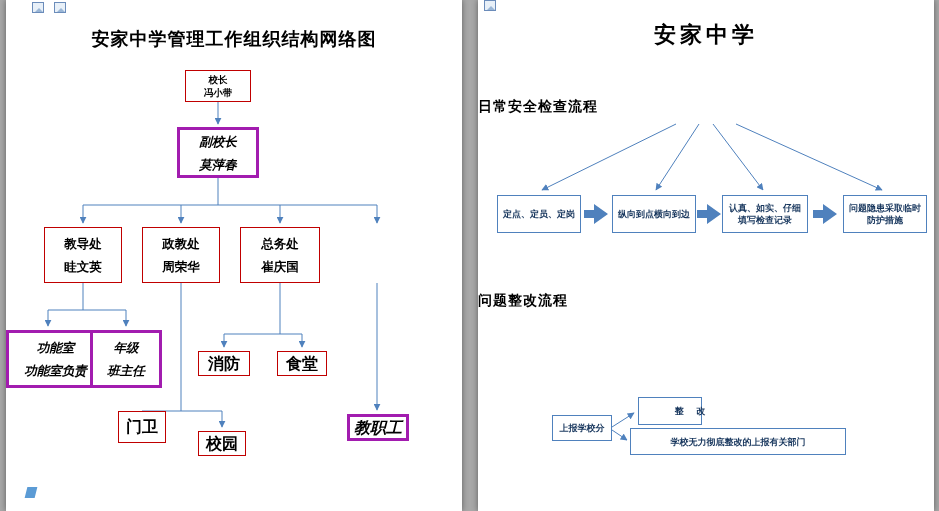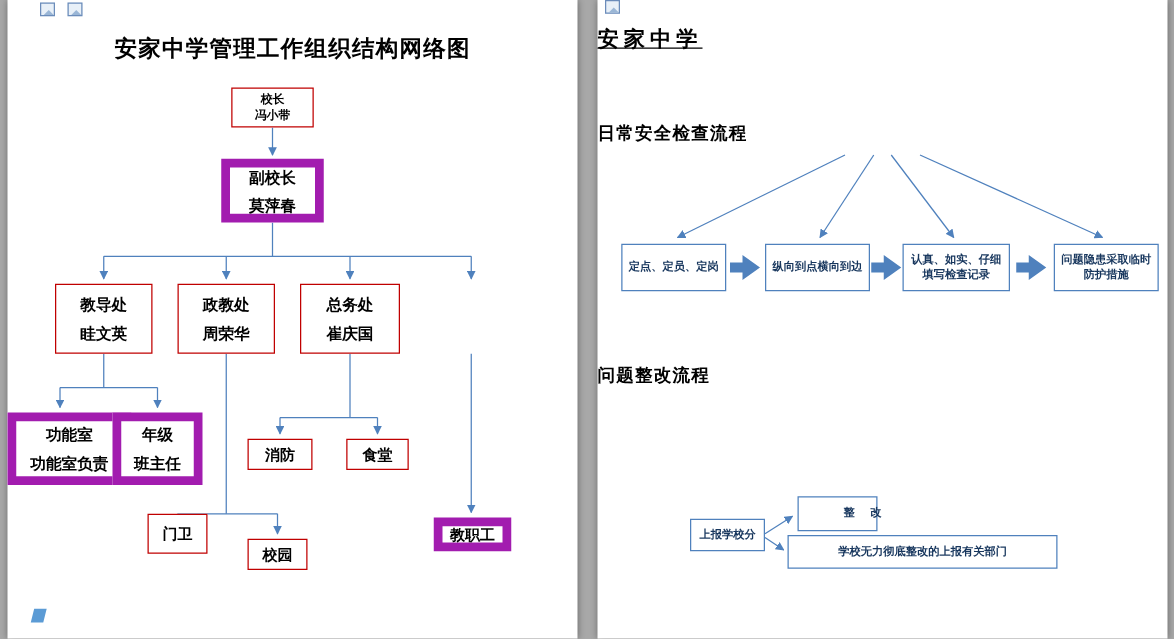--- a/index.html
+++ b/index.html
@@ -8,28 +8,28 @@
   .desk { position:absolute; inset:0; }
   .page { position:absolute; top:0; height:511px; width:456px; background:#fff; box-shadow:0 0 6px rgba(0,0,0,.45); }
   #page-left { left:6px; }
   #page-right { left:478px; }
   svg.layer { position:absolute; left:0; top:0; pointer-events:none; }
 
   
   .title-l { position:absolute; top:27px; width:100%; text-align:center; font-size:18px; font-weight:bold; letter-spacing:1px; }
   .obox { position:absolute; background:#fff; display:flex; flex-direction:column; align-items:center; justify-content:center; text-align:center; font-weight:bold; }
   .obox.red { border:1px solid #c00000; }
-  .obox.blk { border:7px solid #a21caf; }
+  .obox.blk { border:3px solid #a21caf;font-style:italic; }
   .obox .l { white-space:pre; }
   .big .l { font-size:12.5px; line-height:23px; }
   .principal .l { font-size:9.5px; line-height:13px; }
-  .small-box .l { font-size:12px; line-height:14px; }
+  .small-box .l { font-size:16px; line-height:14px; }
 
   
-  .title-r { position:absolute; top:20px; width:100%; text-align:left; font-size:17px; font-weight:bold; letter-spacing:4px;text-decoration:underline; }
+  .title-r { position:absolute; top:20px; width:100%; text-align:center; font-size:22px; font-weight:bold; letter-spacing:4px; }
   .sub { position:absolute; width:100%; text-align:left; font-size:14px; font-weight:bold; letter-spacing:1px; }
   .fbox { position:absolute; border:1px solid #4f81bd; background:#fff; display:flex; align-items:center; justify-content:center; text-align:center; font-size:9px; font-weight:bold; color:#17365d; line-height:12px; padding:2px 3px; }
   .fbox .l { white-space:pre;padding-left:40px; }
 
   
   .mini-ico { position:absolute; width:12px; height:11px; border:1px solid #6b8cba; background:#e8f0f8; }
   .mini-ico:after { content:""; position:absolute; left:2px; top:5px; width:0; height:0;
     border-left:4px solid transparent; border-right:4px solid transparent; border-bottom:4px solid #9ab6d6; }
   .flag-ico { position:absolute; width:10px; height:11px; background:#5b9bd5; transform:skewX(-14deg); }
 </style>

